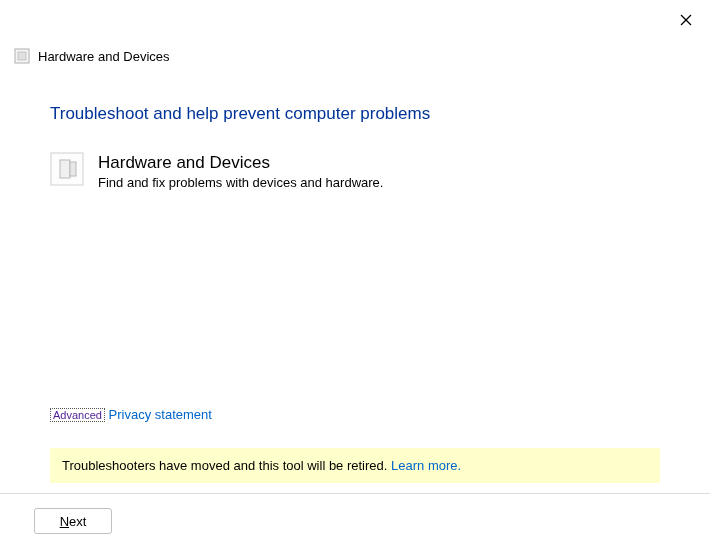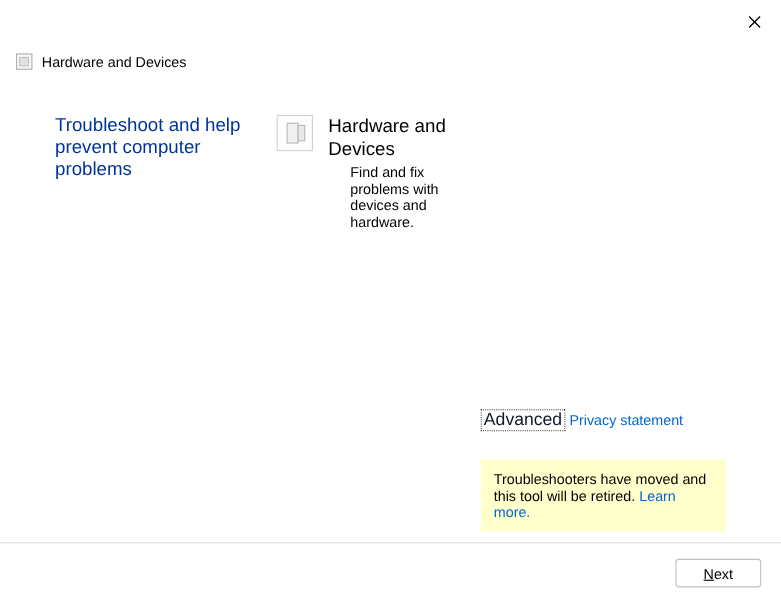--- a/index.html
+++ b/index.html
@@ -59,21 +59,21 @@
       justify-content: center;
     }
     .header-title {
       font-size: 13px;
       color: #000;
     }
     .content {
       flex: 1;
       padding: 40px 50px 0 50px;
       display: flex;
-      flex-direction: row;
+      flex-direction: column;
     }
     .main-heading {
       font-size: 17px;
       color: #003399;
       font-weight: 400;
       margin-bottom: 28px;
     }
     .troubleshooter-row {
       display: flex;
       align-items: flex-start;
@@ -92,31 +92,30 @@
     .troubleshooter-title {
       font-size: 17px;
       color: #000;
       font-weight: 400;
       line-height: 1.25;
     }
     .troubleshooter-desc {
       font-size: 13px;
       color: #000;
       margin-top: 2px;
-      margin-left: 20px;
     }
     .spacer {
       flex: 1;
     }
     .bottom-block {
       margin-top: auto;
     }
     .advanced-link {
-      color: #0f172a;
-      font-size: 16px;
+      color: #4c1d95;
+      font-size: 11px;
       cursor: pointer;
       display: inline-block;
       border: 1px dotted #555;
       padding: 0 2px;
       margin-bottom: 26px;
       text-align: center;
     }
     .publisher-row {
       font-size: 13px;
       color: #000;
@@ -135,23 +134,22 @@
       font-size: 13px;
       margin-bottom: 10px;
     }
     .notice-bar .learn-more {
       color: #0066cc;
       cursor: pointer;
       margin-top: 32px;
     }
     .footer {
       border-top: 1px solid #dcdcdc;
-      padding: 14px 18px;
-      display: flex;
-      justify-content: flex-end;
+      padding: 14px 34px;
+      display: flex;
       gap: 10px;
     }
     .btn {
       min-width: 78px;
       height: 26px;
       font-family: inherit;
       font-size: 13px;
       background: #ffffff;
       border: 1px solid #c0c0c0;
       border-radius: 3px;

